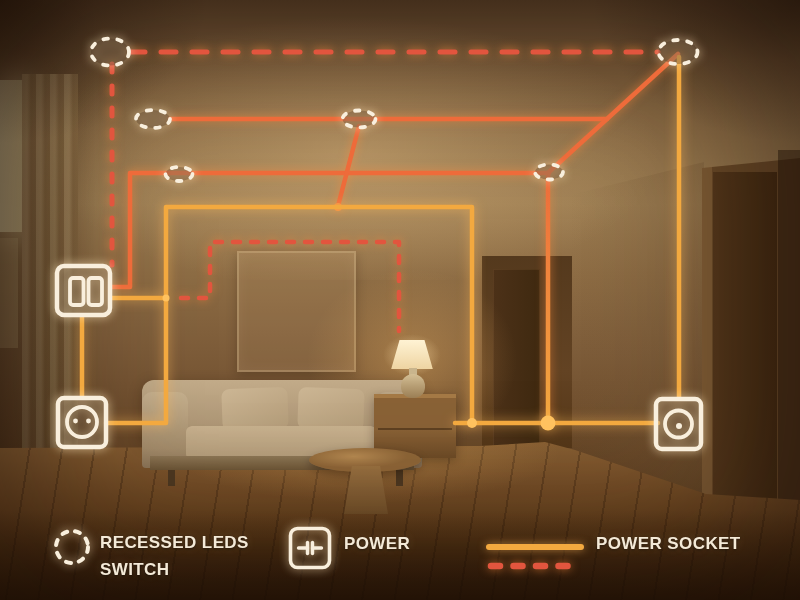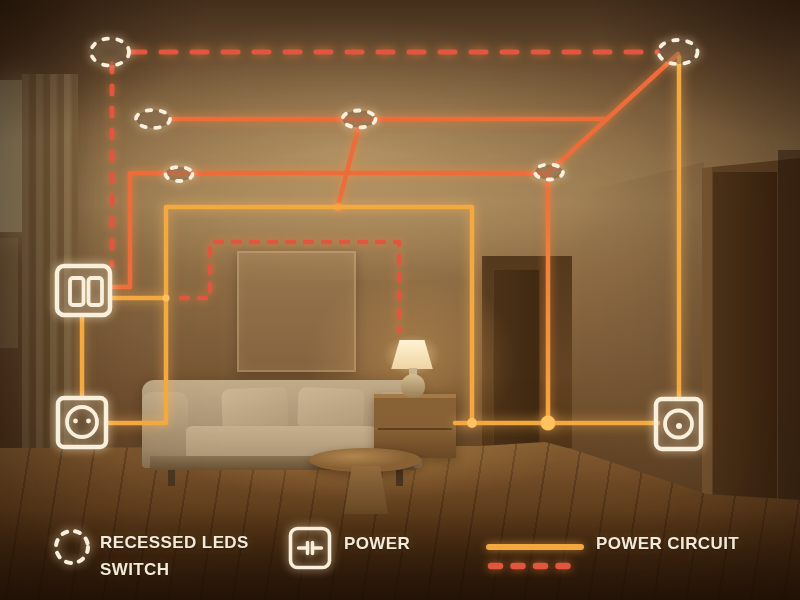--- a/index.html
+++ b/index.html
@@ -186,19 +186,19 @@
     <svg class="lg-switch-svg glow-w" width="44" height="44">
       <rect x="2.5" y="2.5" width="39" height="39" rx="7" fill="none" stroke="var(--device_stroke,#f9efdd)" stroke-width="3.6"></rect>
       <line x1="10.5" y1="22" x2="19.5" y2="22" stroke="var(--device_stroke,#f9efdd)" stroke-width="3.4" stroke-linecap="round"></line>
       <line x1="19.5" y1="16.5" x2="19.5" y2="27.5" stroke="var(--device_stroke,#f9efdd)" stroke-width="3.4" stroke-linecap="round"></line>
       <line x1="24.5" y1="16.5" x2="24.5" y2="27.5" stroke="var(--device_stroke,#f9efdd)" stroke-width="3.4" stroke-linecap="round"></line>
       <line x1="24.5" y1="22" x2="33.5" y2="22" stroke="var(--device_stroke,#f9efdd)" stroke-width="3.4" stroke-linecap="round"></line>
     </svg>
     <div class="lg-label lg-switchtxt">POWER</div>
 
     <div class="lg-line"></div>
-    <div class="lg-label lg-power">POWER CIRCUIT</div>
+    <div class="lg-label lg-power">POWER SOCKET</div>
 
     <svg class="lg-dash-svg glow-o" width="98" height="14">
       <line x1="5" y1="7" x2="93" y2="7" stroke="var(--circuit_dashed,#e2553e)" stroke-width="6.5" stroke-linecap="round" stroke-dasharray="9 13.5"></line>
     </svg>
   </div>
 </div>
 
 </body></html>

